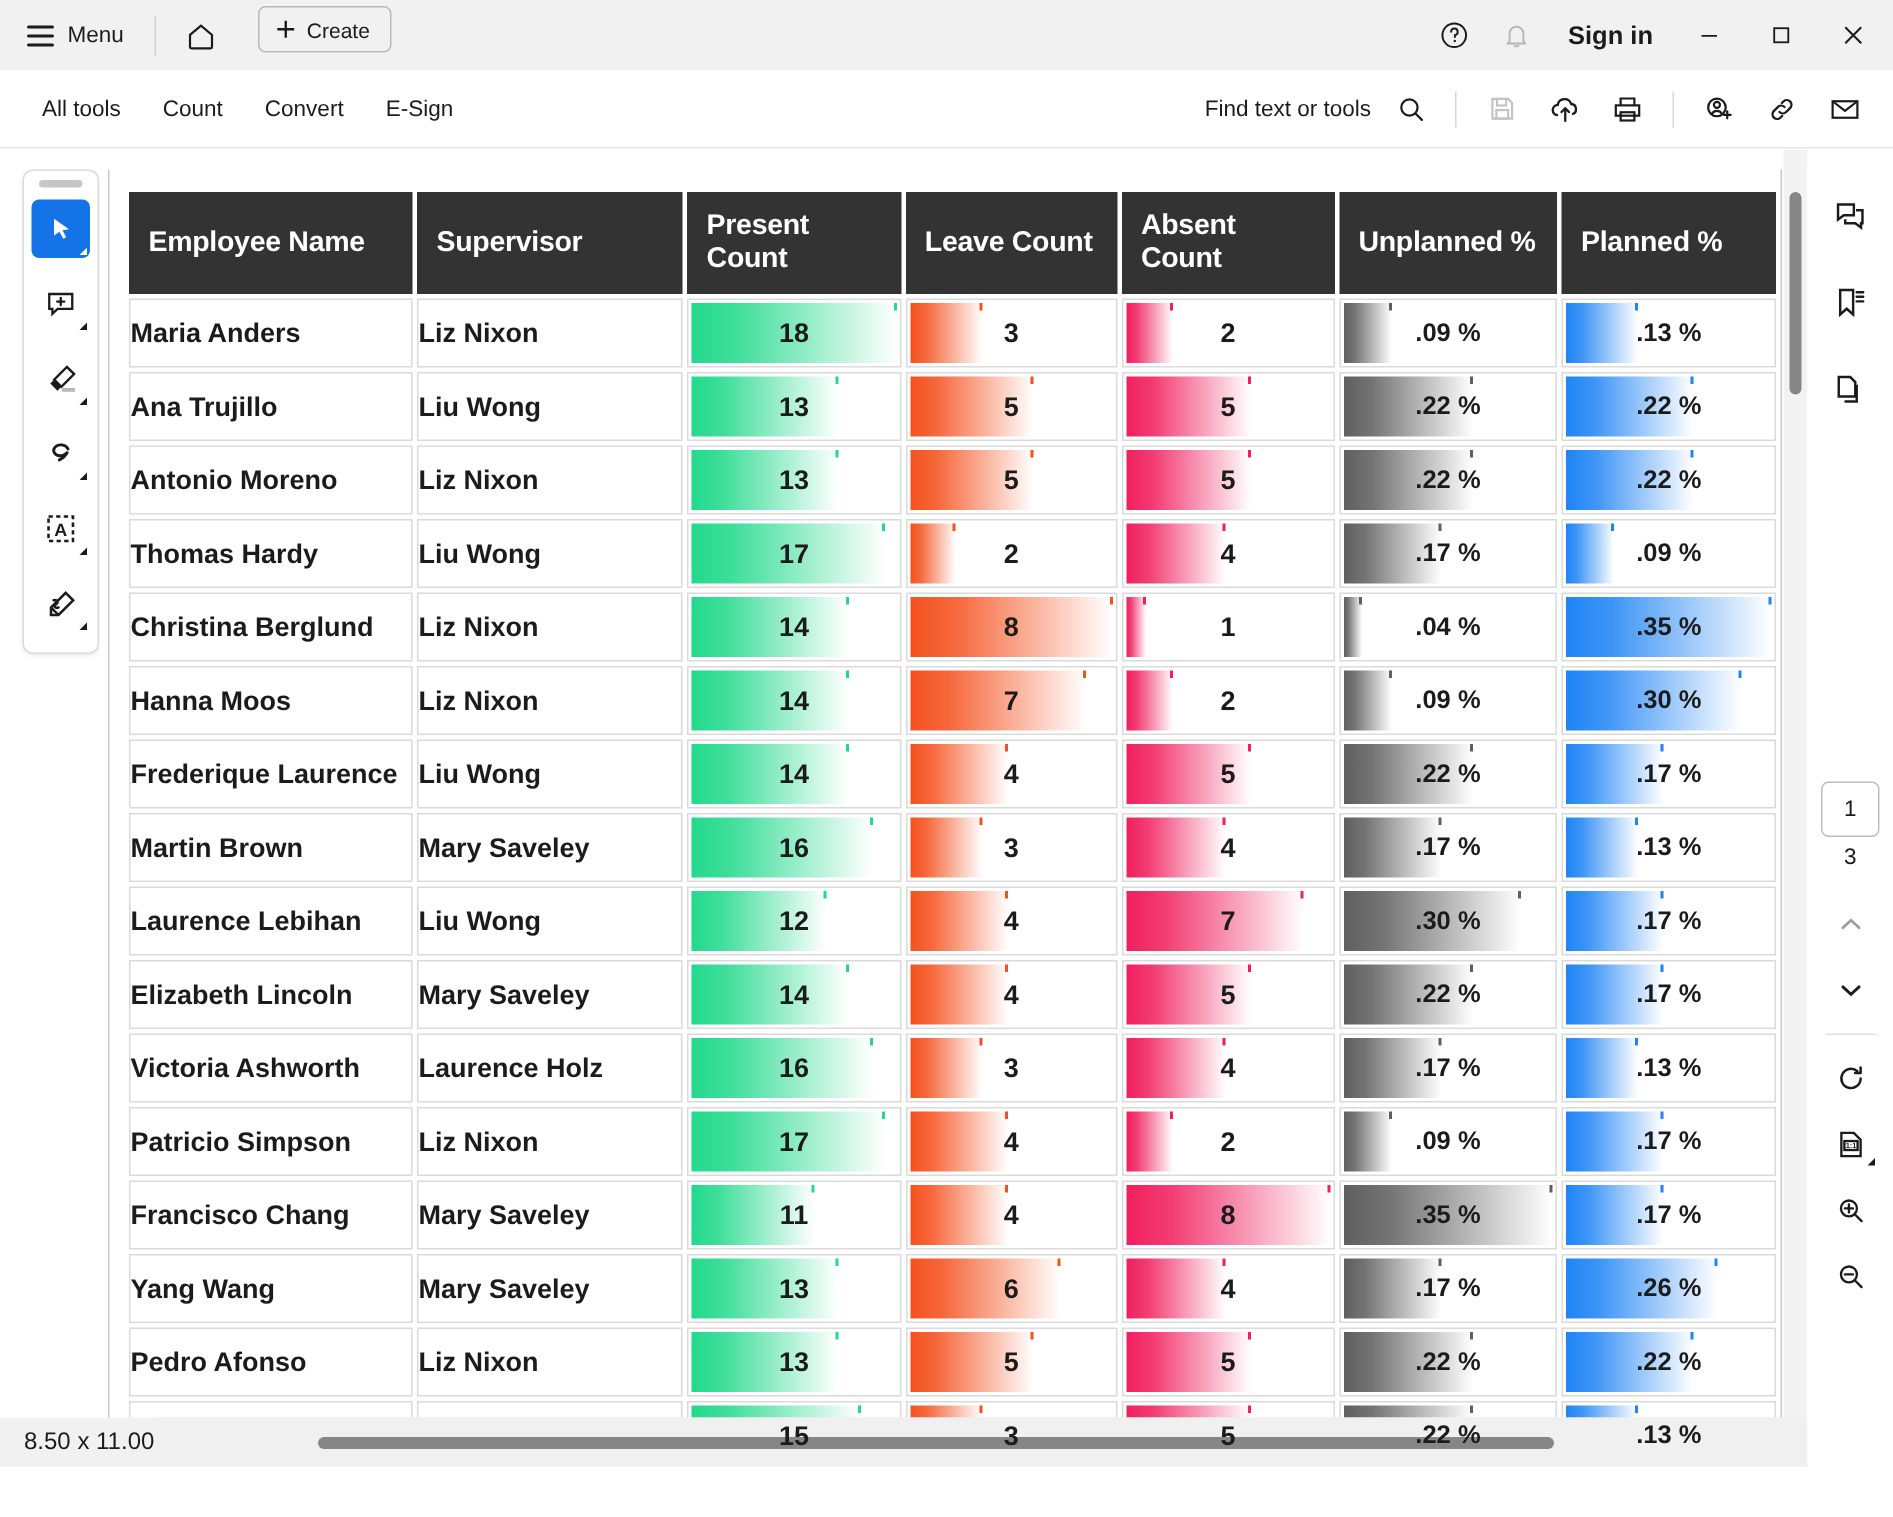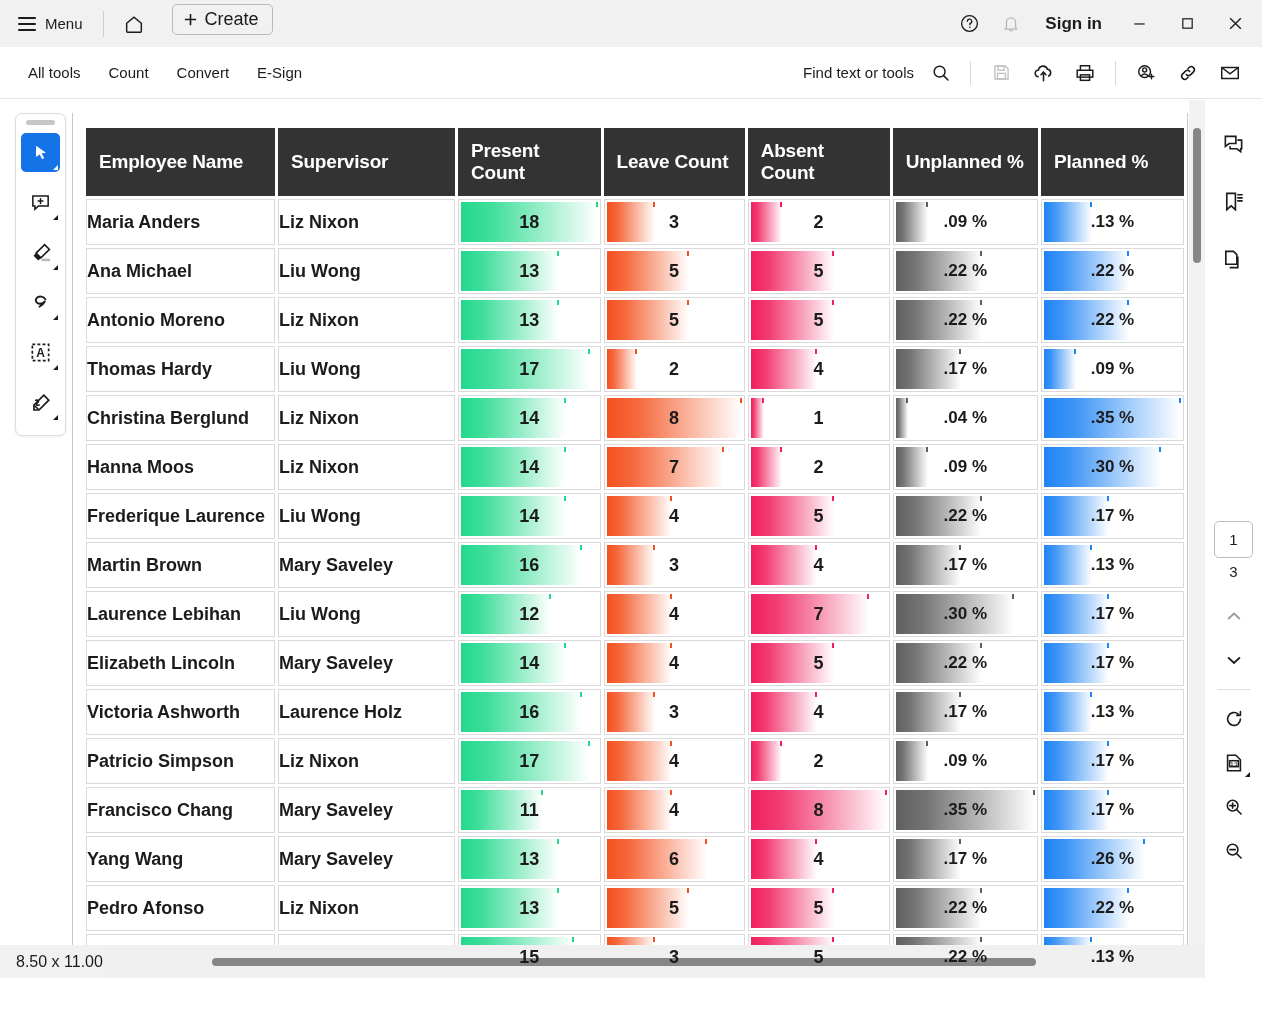--- a/index.html
+++ b/index.html
@@ -33,21 +33,21 @@
     display:flex; align-items:center; gap:10px; padding:0 12px 0 16px;
     margin-left:6px;
     box-shadow: 0 0 0 1px #e2e2e2;
   }
   .tab-title { font-size:15px; color:#1b1b1b; white-space:nowrap; }
   .tab-close { width:26px; height:26px; display:flex; align-items:center; justify-content:center; border-radius:4px; cursor:pointer; margin-left:10px;}
   .create-btn {
     display:flex; align-items:center; gap:7px;
     height:31px; padding:0 13px 0 10px; margin-left:14px; margin-bottom:8px;
     border:1px solid #b9b9b9; border-radius:5px; background:#f1f1f1; cursor:pointer;
-    font-size:18px; color:#1b1b1b;
+    font-size:14px; color:#1b1b1b;
   }
   .tb-right { margin-left:auto; display:flex; align-items:center; height:47px; padding-right:4px; gap:2px; }
   .icon-btn { width:40px; height:40px; display:flex; align-items:center; justify-content:center; border-radius:4px; cursor:pointer; }
   .signin { font-size:17px; font-weight:bold; color:#1b1b1b; padding:0 12px; cursor:pointer; }
   .win-btn { width:46px; height:47px; display:flex; align-items:center; justify-content:center; cursor:pointer; }
 
   
   .menubar {
     position:absolute; top:47px; left:0; width:1262px; height:52px;
     background:#ffffff; display:flex; align-items:center; padding-left:14px;
@@ -287,21 +287,21 @@
                 <span class="tick" style="left: calc(25.7% - 4px); background: rgb(95, 95, 95);"></span>
                 <span class="barval pct">.09 %</span>
               </td>
               <td>
                 <span class="bar" style="width: calc(37.1% - 4px); background: linear-gradient(to right, rgb(31, 132, 245) 0%, rgba(31, 132, 245, 0.867) 22%, rgb(255, 255, 255) 100%);"></span>
                 <span class="tick" style="left: calc(37.1% - 4px); background: rgb(31, 132, 245);"></span>
                 <span class="barval pct">.13 %</span>
               </td>
             </tr>
             <tr>
-              <td class="txt">Ana Michael</td>
+              <td class="txt">Ana Trujillo</td>
               <td class="txt">Liu Wong</td>
               <td>
                 <span class="bar" style="width: calc(72.2% - 4px); background: linear-gradient(to right, rgb(34, 217, 140) 0%, rgba(34, 217, 140, 0.867) 22%, rgb(255, 255, 255) 100%);"></span>
                 <span class="tick" style="left: calc(72.2% - 4px); background: rgb(34, 217, 140);"></span>
                 <span class="barval">13</span>
               </td>
               <td>
                 <span class="bar" style="width: calc(62.5% - 4px); background: linear-gradient(to right, rgb(244, 81, 30) 0%, rgba(244, 81, 30, 0.867) 22%, rgb(255, 255, 255) 100%);"></span>
                 <span class="tick" style="left: calc(62.5% - 4px); background: rgb(244, 81, 30);"></span>
                 <span class="barval">5</span>

